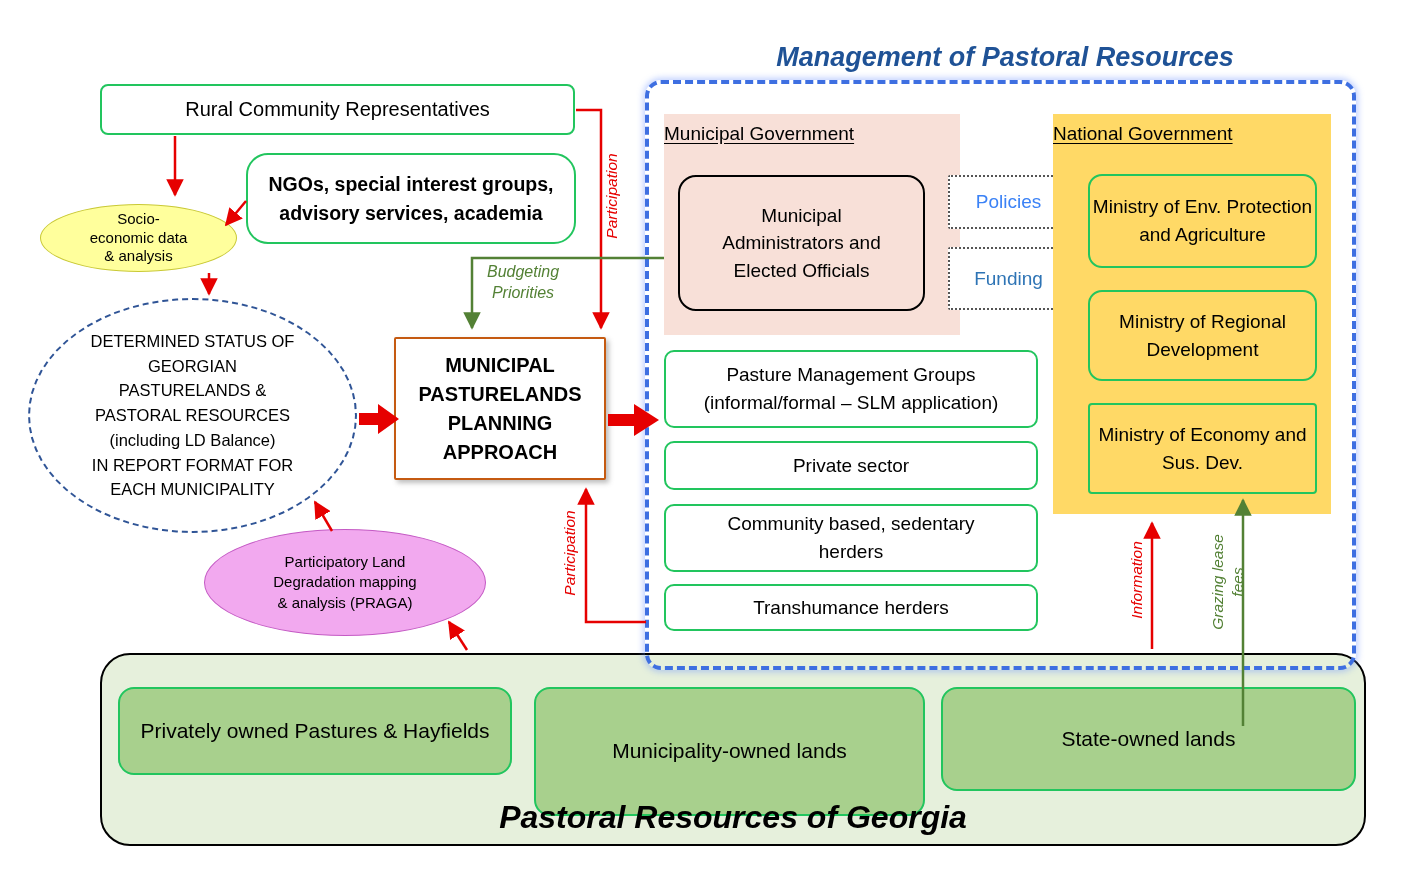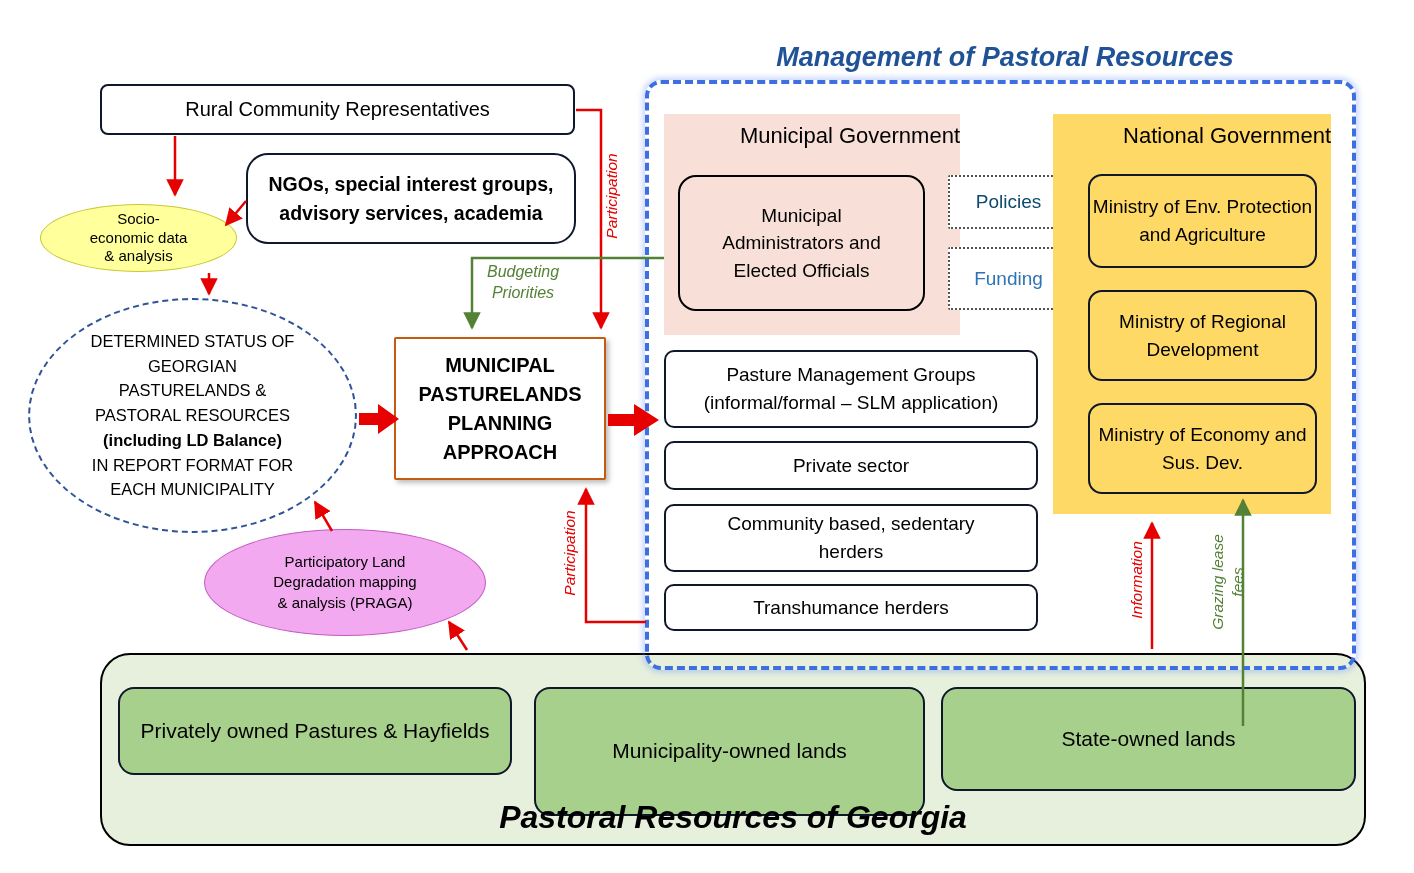--- a/index.html
+++ b/index.html
@@ -1,28 +1,28 @@
 <!DOCTYPE html>
 <html><head>
 <meta charset="utf-8">
 <style>
   * { margin:0; padding:0; box-sizing:border-box; }
   body { font-family:"Liberation Sans", sans-serif; background:#fff; }
   .stage { position:relative; width:1414px; height:873px; background:#fff; overflow:hidden; }
   .abs { position:absolute; }
-  .box { position:absolute; background:#fff; border:2px solid #0f172a; border-radius:10px;
+  .box { position:absolute; background:#fff; border:2px solid #22c55e; border-radius:10px;
          display:flex; align-items:center; justify-content:center; text-align:center;
          font-size:19px; color:#000; line-height:1.45; }
   .ell { position:absolute; border-radius:50%; display:flex; flex-direction:column;
          align-items:center; justify-content:center; text-align:center; }
   .panel { position:absolute; }
-  .header { position:absolute; text-align:right; font-size:22px; color:#000;
-            text-underline-offset:3px; }
+  .header { position:absolute; text-align:left; font-size:19px; color:#000;
+            text-decoration:underline; text-underline-offset:3px; }
   .line { display:block; }
-  .bold { font-weight:bold; }
+  .bold { font-weight:normal; }
   .vlabel { position:absolute; white-space:nowrap; font-style:italic; font-size:15.5px;
             transform:translate(-50%,-50%) rotate(-90deg); text-align:center; line-height:1.3; }
 
   #title { left:650px; top:42px; width:710px; font-size:27px; font-weight:bold;
            font-style:italic; color:#1F5296; text-align:center; }
 
   #rural { left:100px; top:84px; width:475px; height:51px; border-radius:8px; font-size:20px; }
   #ngos  { left:246px; top:153px; width:330px; height:91px; border-radius:22px; font-size:19.5px; padding:0 14px;font-weight:bold; }
   #socio { left:40px; top:204px; width:197px; height:68px; background:#FFFF9C;
            border:1.5px solid #C9C936; font-size:15px; line-height:1.25; }
@@ -37,29 +37,29 @@
 
   #mgmt { left:645px; top:80px; width:711px; height:590px; border:4px dashed #3E6FE1;
           border-radius:16px; box-shadow:0 0 6px 2px rgba(100,140,255,0.40); }
 
   #mgov { left:664px; top:114px; width:296px; height:221px; background:#F8E0D8; }
   #mgov-header { left:664px; top:123px; width:296px; }
   #admins { left:678px; top:175px; width:247px; height:136px; background:#F8E0D8;
             border:2px solid #000; border-radius:18px; font-size:19px; }
 
   #policies { left:948px; top:175px; width:121px; height:54px; background:#fff;
-              border:2px dotted #555; border-radius:2px; color:#0c4a6e; font-size:19px; }
+              border:2px dotted #555; border-radius:2px; color:#3b82f6; font-size:19px; }
   #funding  { left:948px; top:247px; width:121px; height:63px; background:#fff;
               border:2px dotted #555; border-radius:2px; color:#2E74B5; font-size:19px; }
 
   #ngov { left:1053px; top:114px; width:278px; height:400px; background:#FFD966; }
   #ngov-header { left:1053px; top:123px; width:278px; }
   #min1 { left:1088px; top:174px; width:229px; height:94px; background:#FFD966; border-radius:14px;justify-content:center; }
   #min2 { left:1088px; top:290px; width:229px; height:91px; background:#FFD966; border-radius:14px; }
-  #min3 { left:1088px; top:403px; width:229px; height:91px; background:#FFD966; border-radius:14px; }
+  #min3 { left:1088px; top:403px; width:229px; height:91px; background:#FFD966; border-radius:4px; }
 
   #stake1 { left:664px; top:350px; width:374px; height:78px; }
   #stake2 { left:664px; top:441px; width:374px; height:49px; }
   #stake3 { left:664px; top:504px; width:374px; height:68px; }
   #stake3 span { display:inline-block; max-width:300px; }
   #stake4 { left:664px; top:584px; width:374px; height:47px; }
 
   #pastoral { left:100px; top:653px; width:1266px; height:193px; background:#E6F0DC;
               border:2px solid #000; border-radius:30px; }
   #pastoral-title { left:100px; top:799px; width:1266px; text-align:center; font-size:32px;

